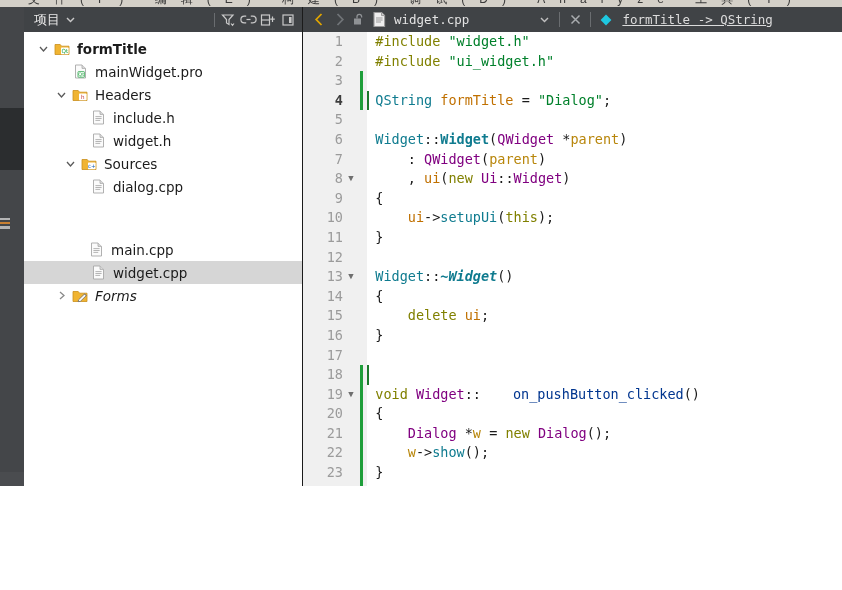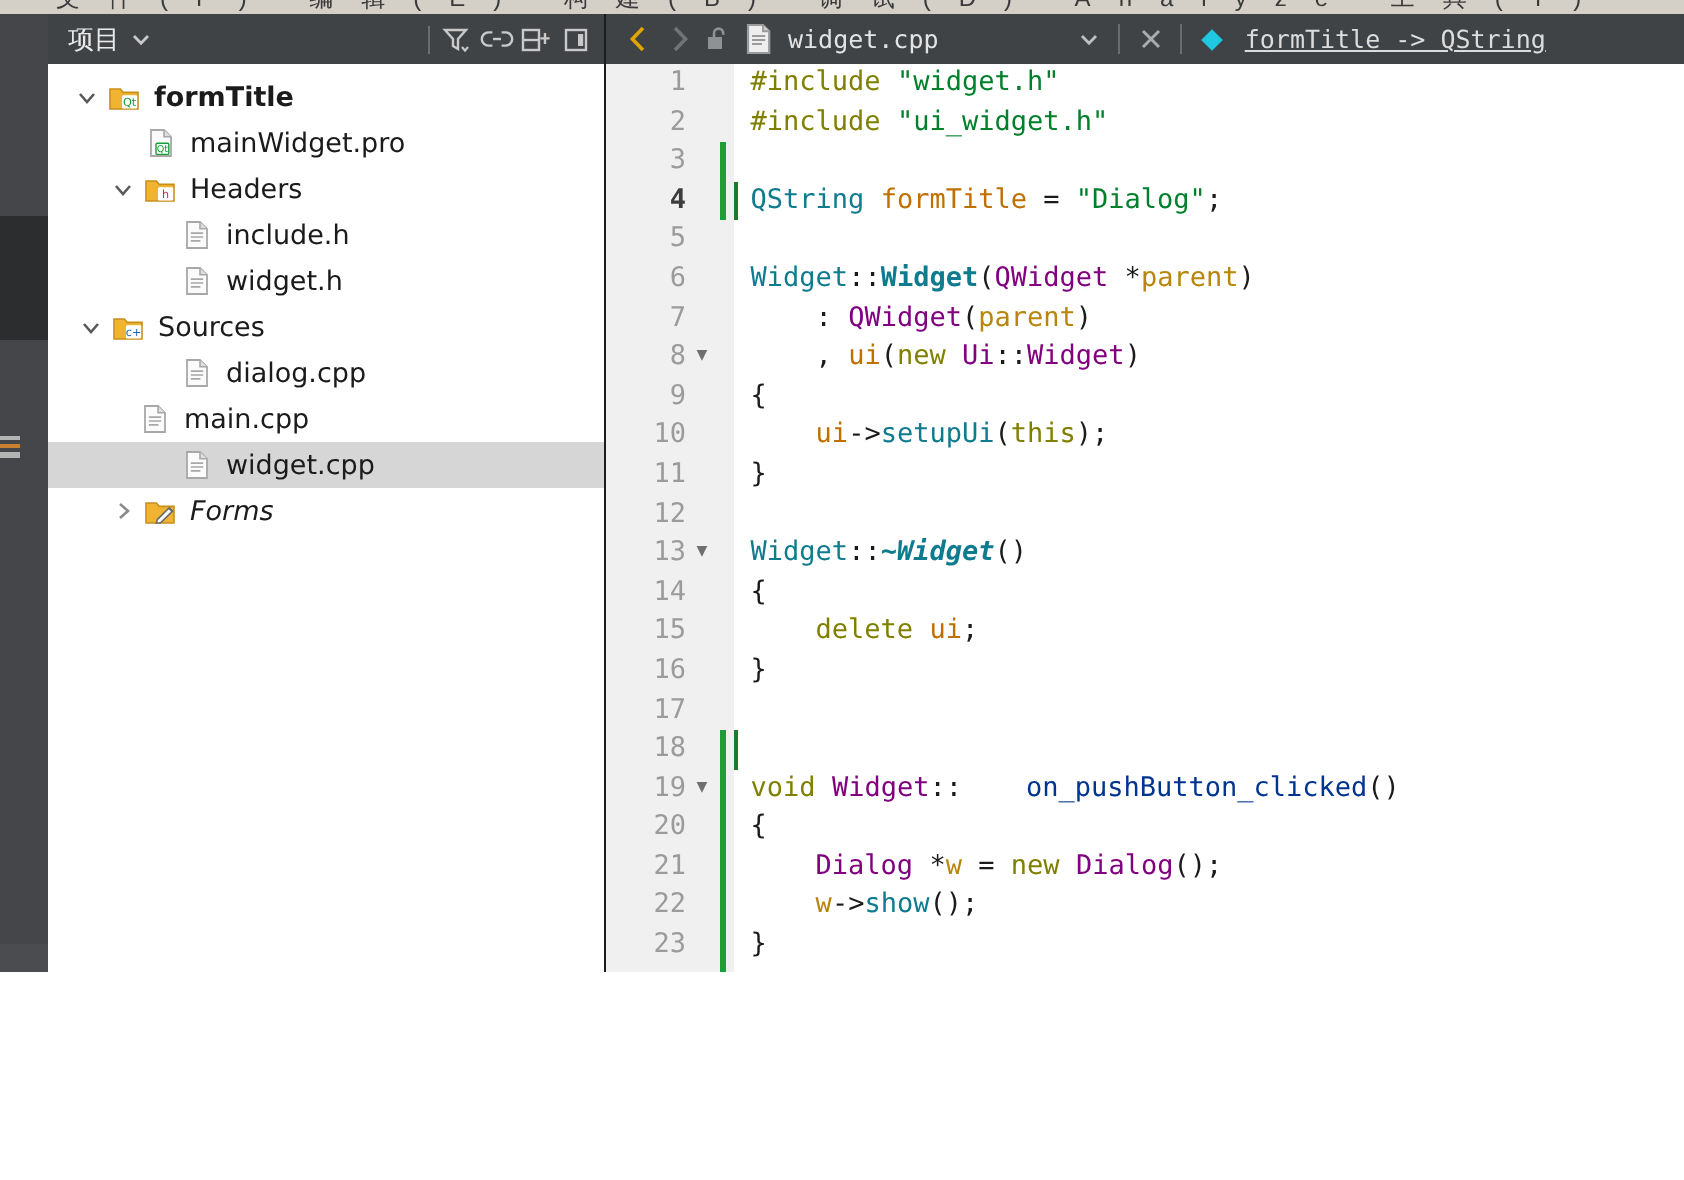--- a/index.html
+++ b/index.html
@@ -361,21 +361,21 @@
           <div class="tw-chevron"></div>
           <div class="tw-icon">
             <svg xmlns="http://www.w3.org/2000/svg" width="15" height="15" viewBox="0 0 15 15">
               <path d="M2.5 1 H9 L12.5 4.4 V14 H2.5 Z" fill="#fbfbfb" stroke="#a8a8a8" stroke-width="0.9"></path>
               <path d="M9 1 V4.4 H12.5" fill="#dedede" stroke="#a8a8a8" stroke-width="0.8"></path>
               <path d="M4.4 6.6 H10.6 M4.4 8.5 H10.6 M4.4 10.4 H9.2" stroke="#a8a8a8" stroke-width="0.85"></path>
             </svg>
           </div>
           <div class="tw-label">widget.h</div>
         </div>
-        <div class="tree-row" style="padding-left: 12px;">
+        <div class="tree-row" style="padding-left: 12px; margin-left: 25px;">
           <div class="tw-chevron">
             <svg xmlns="http://www.w3.org/2000/svg" width="11" height="11" viewBox="0 0 11 11">
               <path d="M2 4 L5.5 8 L9 4" fill="none" stroke="#5a5a5a" stroke-width="1.3"></path>
             </svg>
           </div>
           <div class="tw-icon">
             <svg xmlns="http://www.w3.org/2000/svg" width="16" height="15" viewBox="0 0 16 15">
               <path d="M1 3.5 H6.2 L7.6 5.2 H15 V13.5 H1 Z" fill="#f0b432" stroke="#c98f1c" stroke-width="0.8"></path>
               <rect x="7" y="6.6" width="7.6" height="6.6" rx="0.6" fill="#ffffff"></rect>
               <text x="10.8" y="11.8" font-size="5.6" font-family="DejaVu Sans, sans-serif" fill="#1a5fb4" text-anchor="middle">c+</text>
@@ -387,21 +387,21 @@
           <div class="tw-chevron"></div>
           <div class="tw-icon">
             <svg xmlns="http://www.w3.org/2000/svg" width="15" height="15" viewBox="0 0 15 15">
               <path d="M2.5 1 H9 L12.5 4.4 V14 H2.5 Z" fill="#fbfbfb" stroke="#a8a8a8" stroke-width="0.9"></path>
               <path d="M9 1 V4.4 H12.5" fill="#dedede" stroke="#a8a8a8" stroke-width="0.8"></path>
               <path d="M4.4 6.6 H10.6 M4.4 8.5 H10.6 M4.4 10.4 H9.2" stroke="#a8a8a8" stroke-width="0.85"></path>
             </svg>
           </div>
           <div class="tw-label">dialog.cpp</div>
         </div>
-        <div class="tree-row" style="padding-left: 25px;">
+        <div class="tree-row" style="padding-left: 44px; margin-top: 40px;">
           <div class="tw-chevron"></div>
           <div class="tw-icon">
             <svg xmlns="http://www.w3.org/2000/svg" width="15" height="15" viewBox="0 0 15 15">
               <path d="M2.5 1 H9 L12.5 4.4 V14 H2.5 Z" fill="#fbfbfb" stroke="#a8a8a8" stroke-width="0.9"></path>
               <path d="M9 1 V4.4 H12.5" fill="#dedede" stroke="#a8a8a8" stroke-width="0.8"></path>
               <path d="M4.4 6.6 H10.6 M4.4 8.5 H10.6 M4.4 10.4 H9.2" stroke="#a8a8a8" stroke-width="0.85"></path>
             </svg>
           </div>
           <div class="tw-label">main.cpp</div>
         </div>

